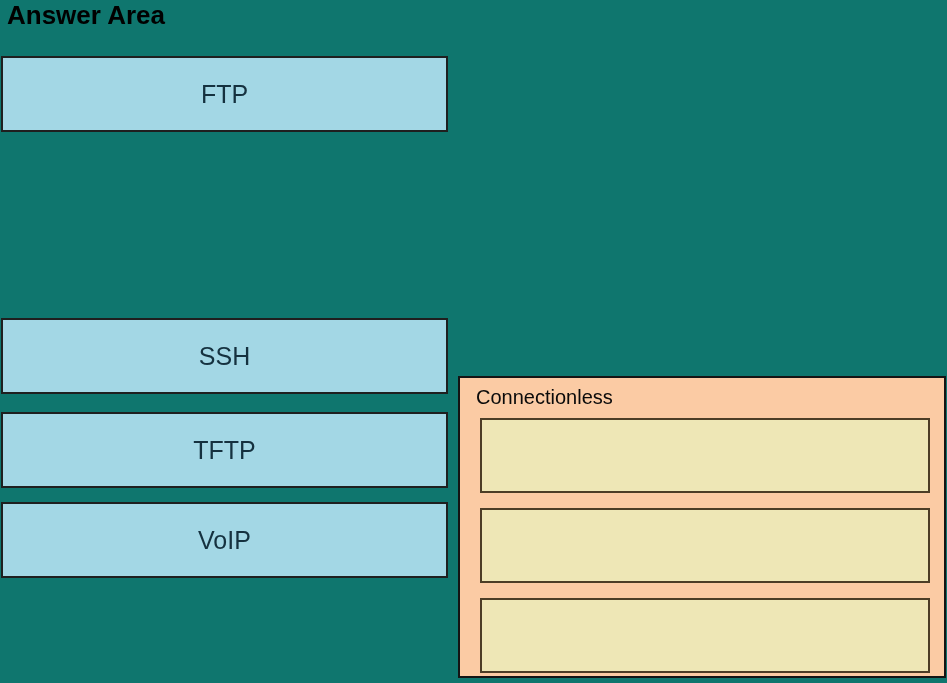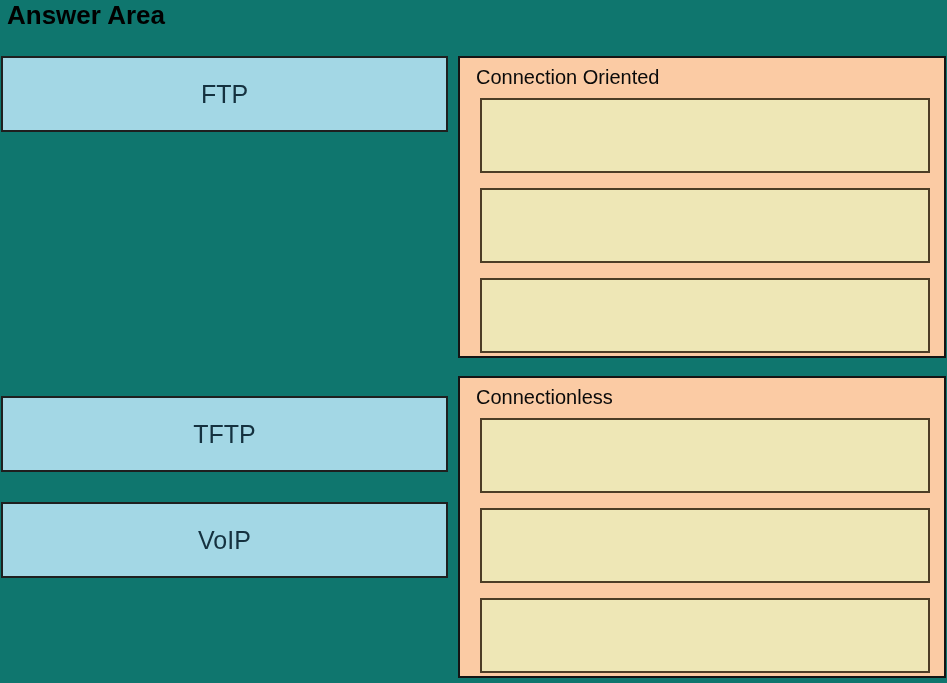--- a/index.html
+++ b/index.html
@@ -85,33 +85,30 @@
 </head>
 <body>
 
 <div class="stage">
 
   <h1 class="page-title">Answer Area</h1>
 
   <div class="drag-item" style="top:56px">
     <span class="label">FTP</span>
   </div>
-  <div class="drag-item" style="top:396px">
+  <div class="drag-item" style="top:318px">
+    <span class="label">SSH</span>
+  </div>
+  <div class="drag-item" style="top:412px">
     <span class="label">TFTP</span>
   </div>
   <div class="drag-item" style="top:502px">
     <span class="label">VoIP</span>
   </div>
 
-  <div class="drop-panel" style="top:56px">
-    <div class="panel-title">Connection Oriented</div>
-    <div class="drop-slot slot-1"></div>
-    <div class="drop-slot slot-2"></div>
-    <div class="drop-slot slot-3"></div>
-  </div>
 
   <div class="drop-panel" style="top:376px">
     <div class="panel-title">Connectionless</div>
     <div class="drop-slot slot-1"></div>
     <div class="drop-slot slot-2"></div>
     <div class="drop-slot slot-3"></div>
   </div>
 
 </div>
 

